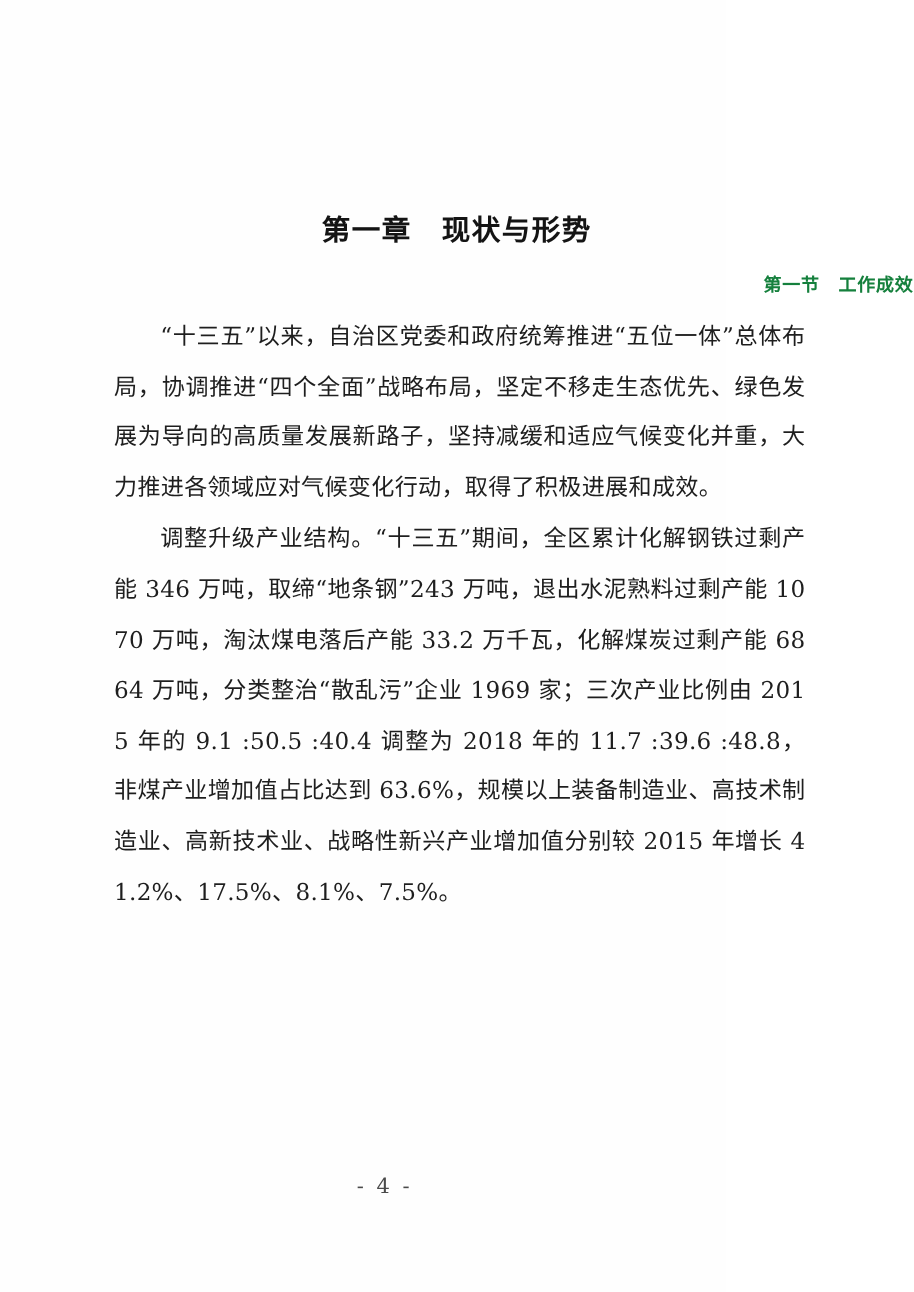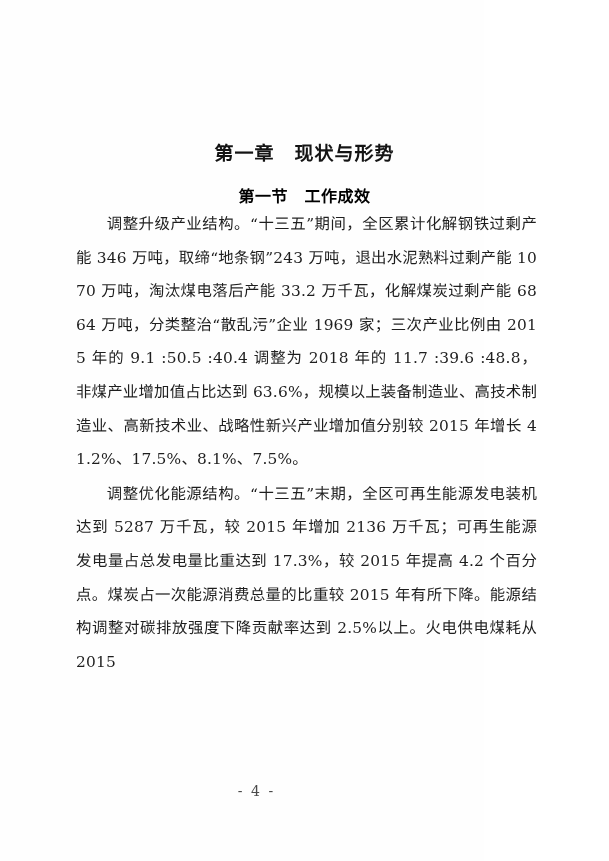--- a/index.html
+++ b/index.html
@@ -38,25 +38,25 @@
     color: #141414;
     font-family: "DejaVu Sans", "Liberation Sans", sans-serif;
     white-space: pre;
   }
 
   .section-title {
     position: absolute;
     top: 170px;
     left: 0;
     width: 609px;
-    text-align: center;
-    font-size: 16px;
+    text-align: right;
+    font-size: 12px;
     font-weight: bold;
     letter-spacing: 0.5px;
-    color: #000000;
+    color: #15803d;
     font-family: "DejaVu Serif", "Liberation Serif", serif;
     white-space: pre;
   }
 
   
   .body-block {
     position: absolute;
     top: 208px;
     left: 76px;
     width: 461px;
@@ -97,19 +97,19 @@
 </head>
 <body>
 
 <div class="page">
 
   <h1 class="chapter-title">第一章　现状与形势</h1>
 
   <h2 class="section-title">第一节　工作成效</h2>
 
   <div class="body-block">
+    <p class="para">“十三五”以来，自治区党委和政府统筹推进“五位一体”总体布局，协调推进“四个全面”战略布局，坚定不移走生态优先、绿色发展为导向的高质量发展新路子，坚持减缓和适应气候变化并重，大力推进各领域应对气候变化行动，取得了积极进展和成效。</p>
     <p class="para">调整升级产业结构。“十三五”期间，全区累计化解钢铁过剩产能 346 万吨，取缔“地条钢”243 万吨，退出水泥熟料过剩产能 1070 万吨，淘汰煤电落后产能 33.2 万千瓦，化解煤炭过剩产能 6864 万吨，分类整治“散乱污”企业 1969 家；三次产业比例由 2015 年的 9.1 :50.5 :40.4 调整为 2018 年的 11.7 :39.6 :48.8，非煤产业增加值占比达到 63.6%，规模以上装备制造业、高技术制造业、高新技术业、战略性新兴产业增加值分别较 2015 年增长 41.2%、17.5%、8.1%、7.5%。</p>
-    <p class="para">调整优化能源结构。“十三五”末期，全区可再生能源发电装机达到 5287 万千瓦，较 2015 年增加 2136 万千瓦；可再生能源发电量占总发电量比重达到 17.3%，较 2015 年提高 4.2 个百分点。煤炭占一次能源消费总量的比重较 2015 年有所下降。能源结构调整对碳排放强度下降贡献率达到 2.5%以上。火电供电煤耗从 2015</p>
   </div>
 
   <div class="page-number">- 4 -</div>
 
 </div>
 
 </body></html>

